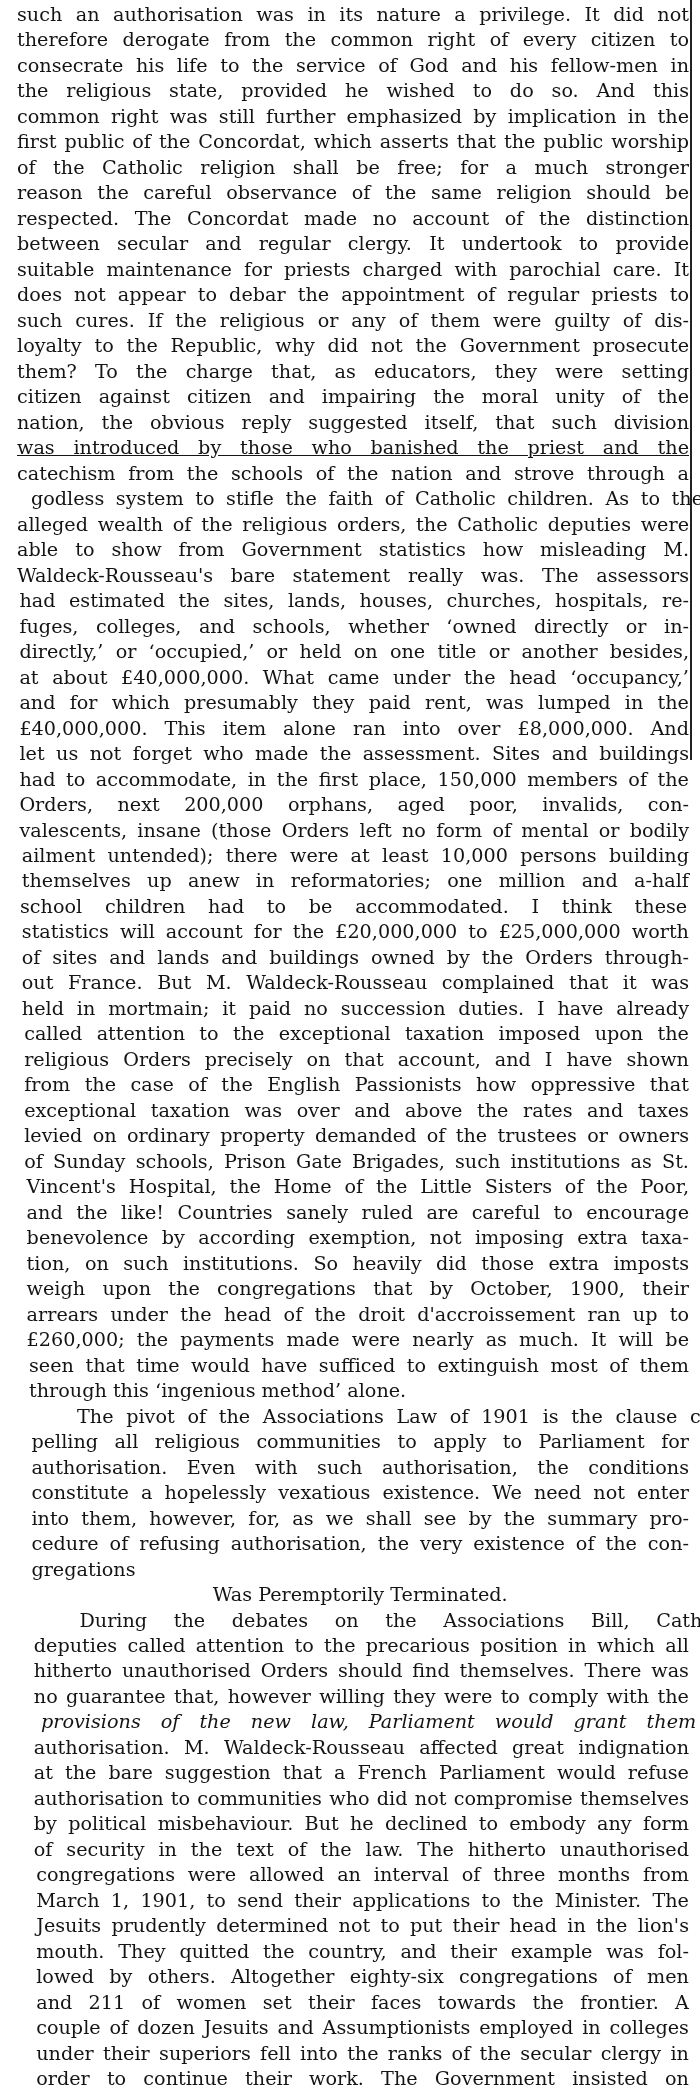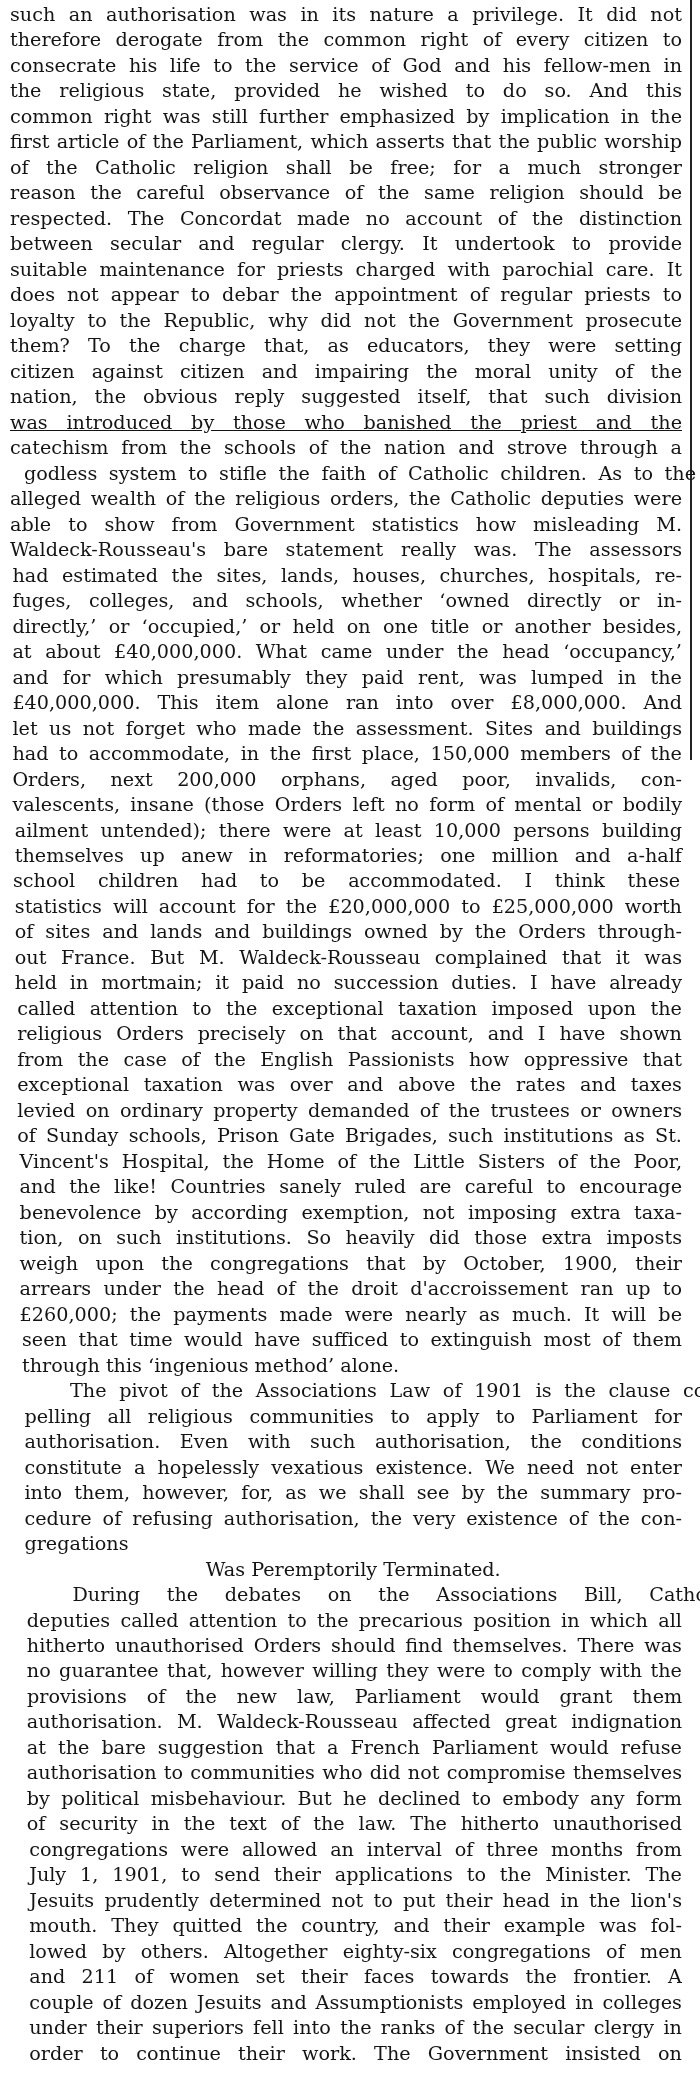--- a/index.html
+++ b/index.html
@@ -7,21 +7,21 @@
   .page {
     position: absolute; left: 0; top: 0; width: 700px; height: 2097px;
     font-family: "DejaVu Serif", "Liberation Serif", serif;
     color: #141414;
   }
   .rule {
     position: absolute; left: 690px; top: 0; width: 2px; height: 760px;
     background: #222;
   }
   .text {
-    position: absolute; left: 10px; top: 2px; width: 672px;
+    position: absolute; left: 17px; top: 2px; width: 672px;
     font-size: 19.2px; line-height: 34.35px;
   }
   .line {
     display: block; white-space: nowrap;
     text-align: justify; text-align-last: justify;
     height: 34.35px; overflow: visible;
   }
   .line.last { text-align-last: left; }
   .line.indent { padding-left: 48px; }
   .line.center { text-align: center; text-align-last: center; }
@@ -30,27 +30,28 @@
 <body>
 
 <div class="page">
   <div class="rule"></div>
   <div class="text" id="text">
       <span class="line" style="margin-left: 0px; width: 672px; height: 25.4878px; line-height: 25.4878px;">such an authorisation was in its nature a privilege.  It did not</span>
       <span class="line" style="margin-left: 0px; width: 672px; height: 25.4878px; line-height: 25.4878px;">therefore derogate from the common right of every citizen to</span>
       <span class="line" style="margin-left: 0px; width: 672px; height: 25.4878px; line-height: 25.4878px;">consecrate his life to the service of God and his fellow-men in</span>
       <span class="line" style="margin-left: 0px; width: 672px; height: 25.4878px; line-height: 25.4878px;">the religious state, provided he wished to do so.   And this</span>
       <span class="line" style="margin-left: 0px; width: 672px; height: 25.4878px; line-height: 25.4878px;">common right was still further emphasized by implication in the</span>
-      <span class="line" style="margin-left: 0px; width: 672px; height: 25.4878px; line-height: 25.4878px;">first article of the Parliament, which asserts that the public worship</span>
+      <span class="line" style="margin-left: 0px; width: 672px; height: 25.4878px; line-height: 25.4878px;">first public of the Concordat, which asserts that the public worship</span>
       <span class="line" style="margin-left: 0px; width: 672px; height: 25.4878px; line-height: 25.4878px;">of the Catholic religion shall be free; for a much stronger</span>
       <span class="line" style="margin-left: 0px; width: 672px; height: 25.4878px; line-height: 25.4878px;">reason the careful observance of the same religion should be</span>
       <span class="line" style="margin-left: 0px; width: 672px; height: 25.4878px; line-height: 25.4878px;">respected.  The Concordat made no account of the distinction</span>
       <span class="line" style="margin-left: 0px; width: 672px; height: 25.4878px; line-height: 25.4878px;">between secular and regular clergy.   It undertook to provide</span>
       <span class="line" style="margin-left: 0px; width: 672px; height: 25.4878px; line-height: 25.4878px;">suitable maintenance for priests charged with parochial care.  It</span>
       <span class="line" style="margin-left: 0px; width: 672px; height: 25.4878px; line-height: 25.4878px;">does not appear to debar the appointment of regular priests to</span>
+      <span class="line" style="margin-left: 0px; width: 672px; height: 25.4878px; line-height: 25.4878px;">such cures.   If the religious or any of them were guilty of dis-</span>
       <span class="line" style="margin-left: 0px; width: 672px; height: 25.4878px; line-height: 25.4878px;">loyalty to the Republic, why did not the Government prosecute</span>
       <span class="line" style="margin-left: 0px; width: 672px; height: 25.4878px; line-height: 25.4878px;">them?   To the charge that, as educators, they were setting</span>
       <span class="line" style="margin-left: 0px; width: 672px; height: 25.4878px; line-height: 25.4878px;">citizen against citizen and impairing the moral unity of the</span>
       <span class="line" style="margin-left: 0px; width: 672px; height: 25.4878px; line-height: 25.4878px;">nation, the obvious reply suggested itself, that such division</span>
       <span class="line" style="margin-left: 0px; width: 672px; height: 25.4878px; line-height: 25.4878px; text-decoration: underline;">was introduced by those who banished the priest and the</span>
       <span class="line" style="margin-left: 0px; width: 672px; height: 25.4878px; line-height: 25.4878px;">catechism from the schools of the nation and strove through a</span>
       <span class="line" style="margin-left: 14px; width: 672px; height: 25.4878px; line-height: 25.4878px;">godless system to stifle the faith of Catholic children.  As to the</span>
       <span class="line" style="margin-left: 0px; width: 672px; height: 25.4878px; line-height: 25.4878px;">alleged wealth of the religious orders, the Catholic deputies were</span>
       <span class="line" style="margin-left: 0px; width: 672px; height: 25.4878px; line-height: 25.4878px;">able to show from Government statistics how misleading M.</span>
       <span class="line" style="margin-left: 0px; width: 672px; height: 25.4878px; line-height: 25.4878px;">Waldeck-Rousseau's bare statement really was.   The assessors</span>
@@ -91,28 +92,28 @@
       <span class="line" style="margin-left: 14.4px; width: 657.6px; height: 25.4878px; line-height: 25.4878px;">authorisation.   Even with such authorisation, the conditions</span>
       <span class="line" style="margin-left: 14.4px; width: 657.6px; height: 25.4878px; line-height: 25.4878px;">constitute a hopelessly vexatious existence.   We need not enter</span>
       <span class="line" style="margin-left: 14.4px; width: 657.6px; height: 25.4878px; line-height: 25.4878px;">into them, however, for, as we shall see by the summary pro-</span>
       <span class="line" style="margin-left: 14.4px; width: 657.6px; height: 25.4878px; line-height: 25.4878px;">cedure of refusing authorisation, the very existence of the con-</span>
       <span class="line last" style="margin-left: 14.4px; width: 657.6px; height: 25.4878px; line-height: 25.4878px;">gregations</span>
       <span class="line center" style="margin-left: 14.4px; width: 657.6px; height: 25.4878px; line-height: 25.4878px;">Was Peremptorily Terminated.</span>
       <span class="line indent" style="margin-left: 14.4px; width: 657.6px; height: 25.4878px; line-height: 25.4878px;">During the debates on the Associations Bill, Catholic</span>
       <span class="line" style="margin-left: 16.8px; width: 655.2px; height: 25.4878px; line-height: 25.4878px;">deputies called attention to the precarious position in which all</span>
       <span class="line" style="margin-left: 16.8px; width: 655.2px; height: 25.4878px; line-height: 25.4878px;">hitherto unauthorised Orders should find themselves.   There was</span>
       <span class="line" style="margin-left: 16.8px; width: 655.2px; height: 25.4878px; line-height: 25.4878px;">no guarantee that, however willing they were to comply with the</span>
-      <span class="line" style="margin-left: 17px; width: 655.2px; height: 25.4878px; line-height: 25.4878px;">provisions of the new law, Parliament would grant them</span>
+      <span class="line" style="margin-left: 24px; width: 655.2px; height: 25.4878px; line-height: 25.4878px; font-style: italic;">provisions of the new law, Parliament would grant them</span>
       <span class="line" style="margin-left: 16.8px; width: 655.2px; height: 25.4878px; line-height: 25.4878px;">authorisation.   M. Waldeck-Rousseau affected great indignation</span>
       <span class="line" style="margin-left: 16.8px; width: 655.2px; height: 25.4878px; line-height: 25.4878px;">at the bare suggestion that a French Parliament would refuse</span>
       <span class="line" style="margin-left: 16.8px; width: 655.2px; height: 25.4878px; line-height: 25.4878px;">authorisation to communities who did not compromise themselves</span>
       <span class="line" style="margin-left: 16.8px; width: 655.2px; height: 25.4878px; line-height: 25.4878px;">by political misbehaviour.  But he declined to embody any form</span>
       <span class="line" style="margin-left: 16.8px; width: 655.2px; height: 25.4878px; line-height: 25.4878px;">of security in the text of the law.  The hitherto unauthorised</span>
       <span class="line" style="margin-left: 19.2px; width: 652.8px; height: 25.4878px; line-height: 25.4878px;">congregations were allowed an interval of three months from</span>
-      <span class="line" style="margin-left: 19.2px; width: 652.8px; height: 25.4878px; line-height: 25.4878px;">July 1, 1901, to send their applications to the Minister.   The</span>
+      <span class="line" style="margin-left: 19.2px; width: 652.8px; height: 25.4878px; line-height: 25.4878px;">March 1, 1901, to send their applications to the Minister.   The</span>
       <span class="line" style="margin-left: 19.2px; width: 652.8px; height: 25.4878px; line-height: 25.4878px;">Jesuits prudently determined not to put their head in the lion's</span>
       <span class="line" style="margin-left: 19.2px; width: 652.8px; height: 25.4878px; line-height: 25.4878px;">mouth.  They quitted the country, and their example was fol-</span>
       <span class="line" style="margin-left: 19.2px; width: 652.8px; height: 25.4878px; line-height: 25.4878px;">lowed by others.  Altogether eighty-six congregations of men</span>
       <span class="line" style="margin-left: 19.2px; width: 652.8px; height: 25.4878px; line-height: 25.4878px;">and 211 of women set their faces towards the frontier.   A</span>
       <span class="line" style="margin-left: 19.2px; width: 652.8px; height: 25.4878px; line-height: 25.4878px;">couple of dozen Jesuits and Assumptionists employed in colleges</span>
       <span class="line" style="margin-left: 19.2px; width: 652.8px; height: 25.4878px; line-height: 25.4878px;">under their superiors fell into the ranks of the secular clergy in</span>
       <span class="line" style="margin-left: 19.2px; width: 652.8px; height: 25.4878px; line-height: 25.4878px;">order to continue their work.   The Government insisted on</span>
     </div>
 </div>
 

